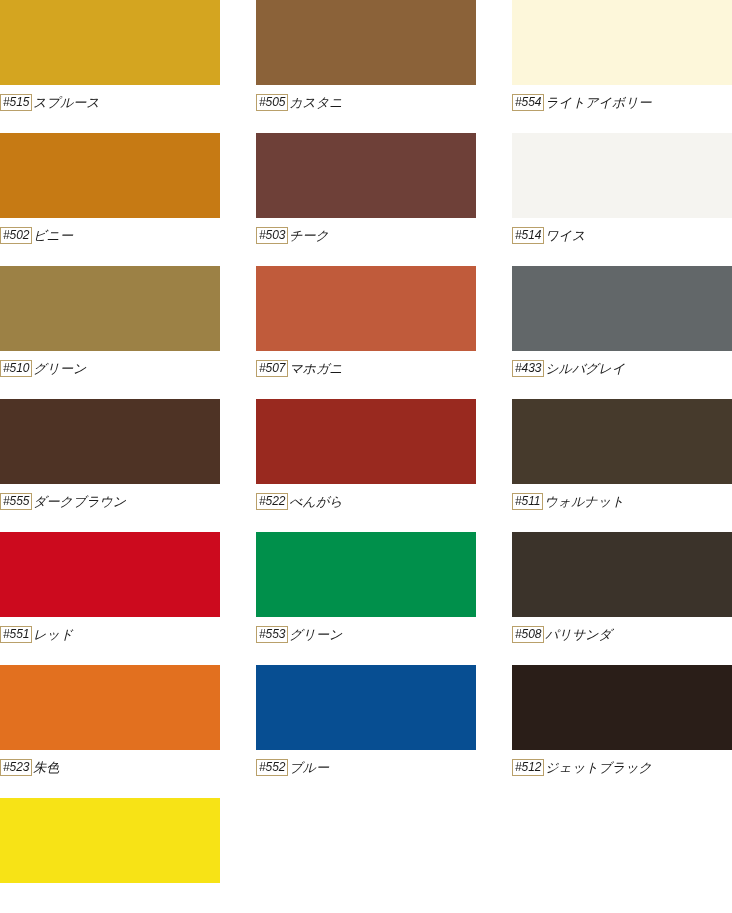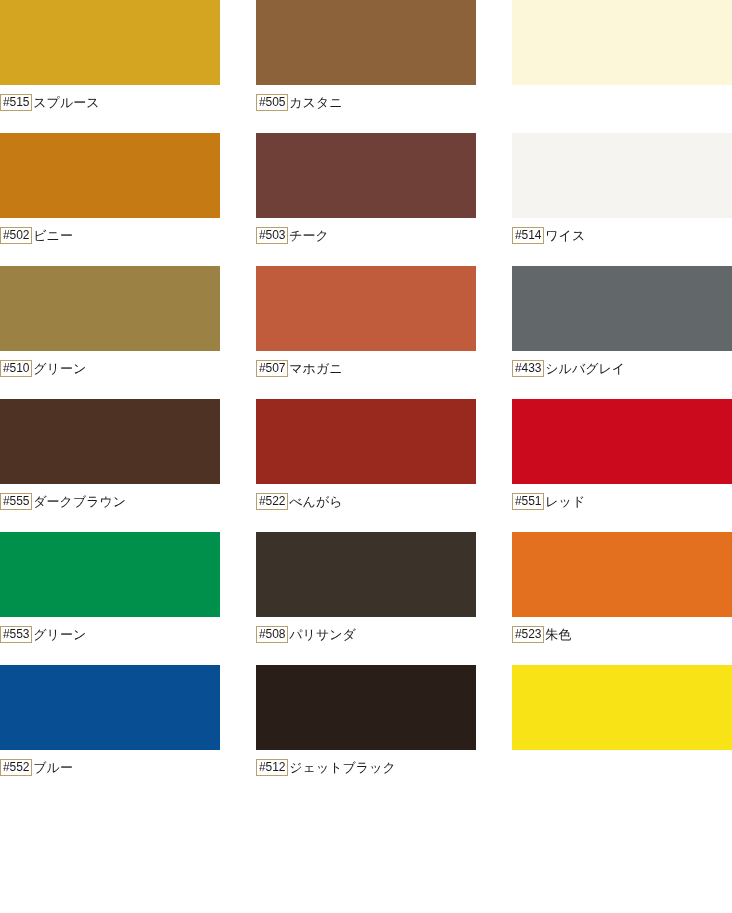--- a/index.html
+++ b/index.html
@@ -19,20 +19,21 @@
     display: grid;
     grid-template-columns: 256px 256px 220px;
     grid-auto-rows: 133px;
     width: 732px;
   }
   .swatch-cell {
     display: flex;
     flex-direction: column;
     align-items: flex-start;
     justify-content: flex-start;
+    font-style: italic;
   }
   .swatch-chip {
     width: 220px;
     height: 85px;
     display: block;
     flex: 0 0 auto;
   }
   .swatch-label {
     display: flex;
     align-items: center;
@@ -74,20 +75,24 @@
     </div>
     <div class="swatch-cell">
       <div class="swatch-chip" title="カスタニ" style="background-color: rgb(139, 98, 57);"></div>
       <div class="swatch-label">
         <span class="swatch-code">#505</span>
         <span class="swatch-name">カスタニ</span>
       </div>
     </div>
     <div class="swatch-cell">
       <div class="swatch-chip" title="ライトアイボリー" style="background-color: rgb(253, 247, 218);"></div>
+      <div class="swatch-label">
+        <span class="swatch-code">#554</span>
+        <span class="swatch-name">ライトアイボリー</span>
+      </div>
     </div>
     <div class="swatch-cell">
       <div class="swatch-chip" title="ビニー" style="background-color: rgb(198, 122, 20);"></div>
       <div class="swatch-label">
         <span class="swatch-code">#502</span>
         <span class="swatch-name">ビニー</span>
       </div>
     </div>
     <div class="swatch-cell">
       <div class="swatch-chip" title="チーク" style="background-color: rgb(110, 64, 56);"></div>
@@ -129,20 +134,27 @@
       <div class="swatch-label">
         <span class="swatch-code">#555</span>
         <span class="swatch-name">ダークブラウン</span>
       </div>
     </div>
     <div class="swatch-cell">
       <div class="swatch-chip" title="べんがら" style="background-color: rgb(153, 41, 31);"></div>
       <div class="swatch-label">
         <span class="swatch-code">#522</span>
         <span class="swatch-name">べんがら</span>
+      </div>
+    </div>
+    <div class="swatch-cell">
+      <div class="swatch-chip" title="ウォルナット" style="background-color: rgb(70, 58, 44);"></div>
+      <div class="swatch-label">
+        <span class="swatch-code">#511</span>
+        <span class="swatch-name">ウォルナット</span>
       </div>
     </div>
     <div class="swatch-cell">
       <div class="swatch-chip" title="レッド" style="background-color: rgb(204, 10, 30);"></div>
       <div class="swatch-label">
         <span class="swatch-code">#551</span>
         <span class="swatch-name">レッド</span>
       </div>
     </div>
     <div class="swatch-cell">

